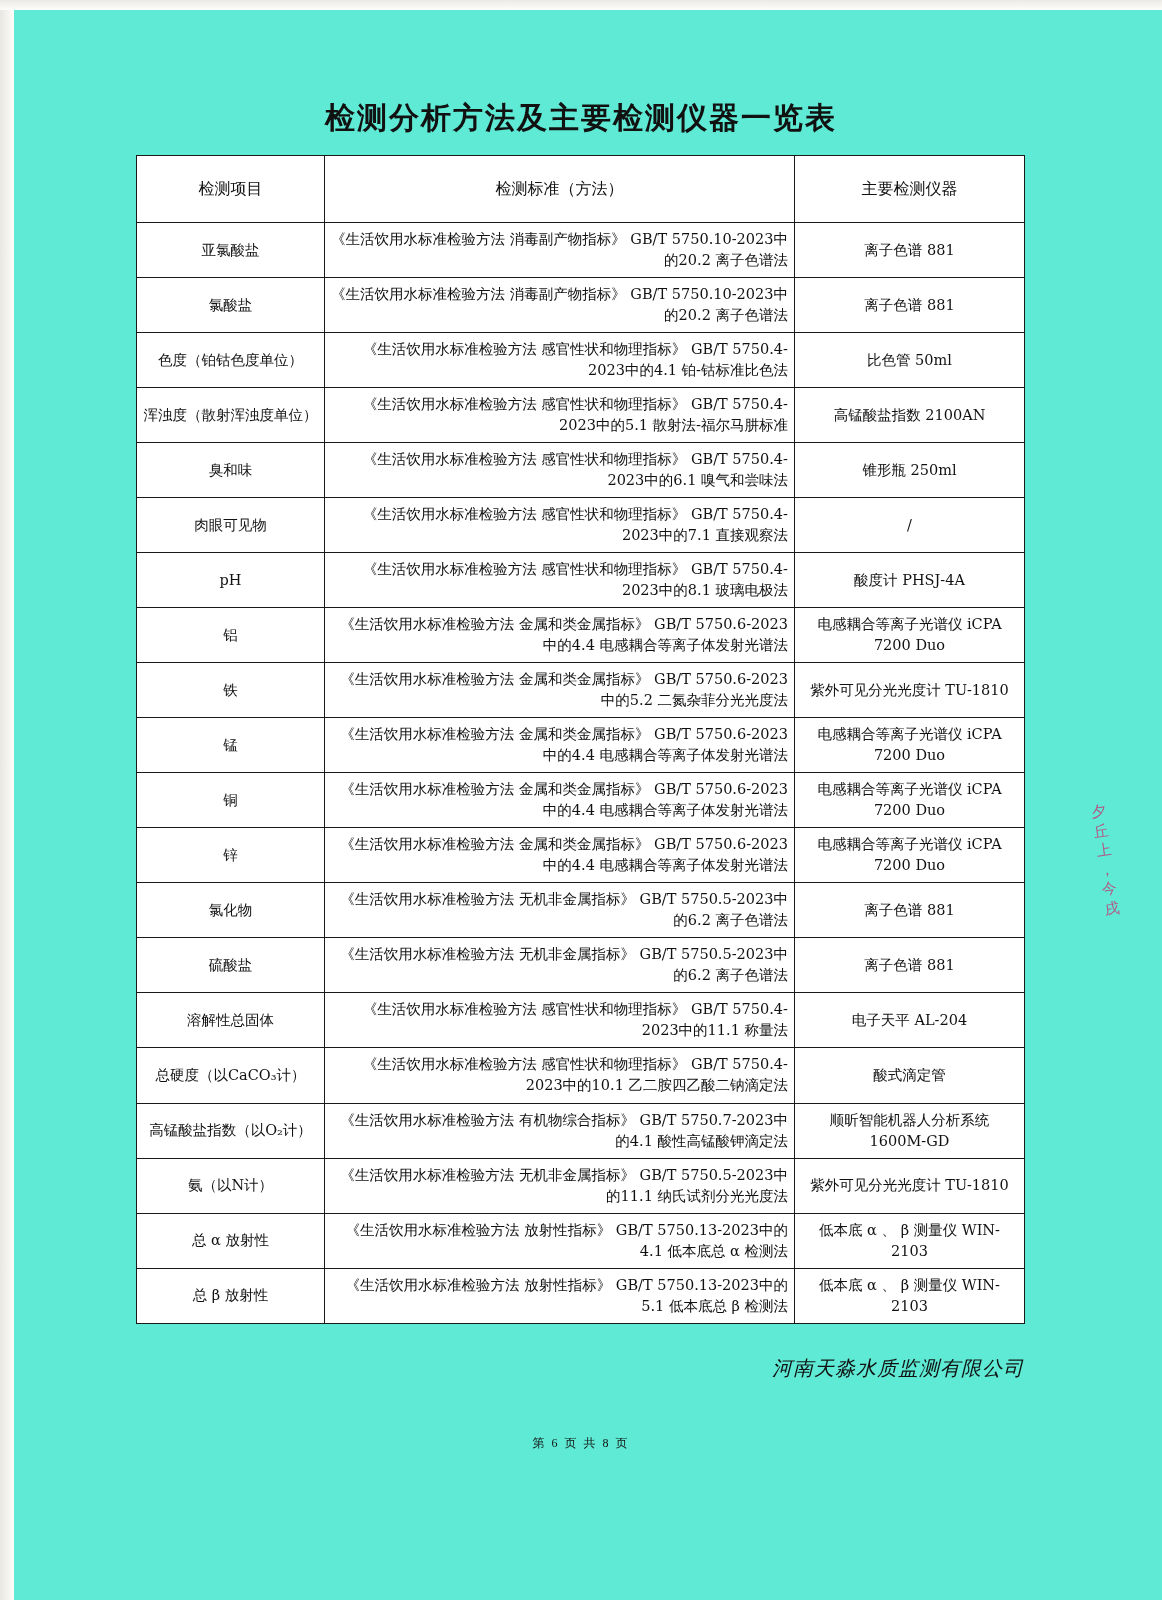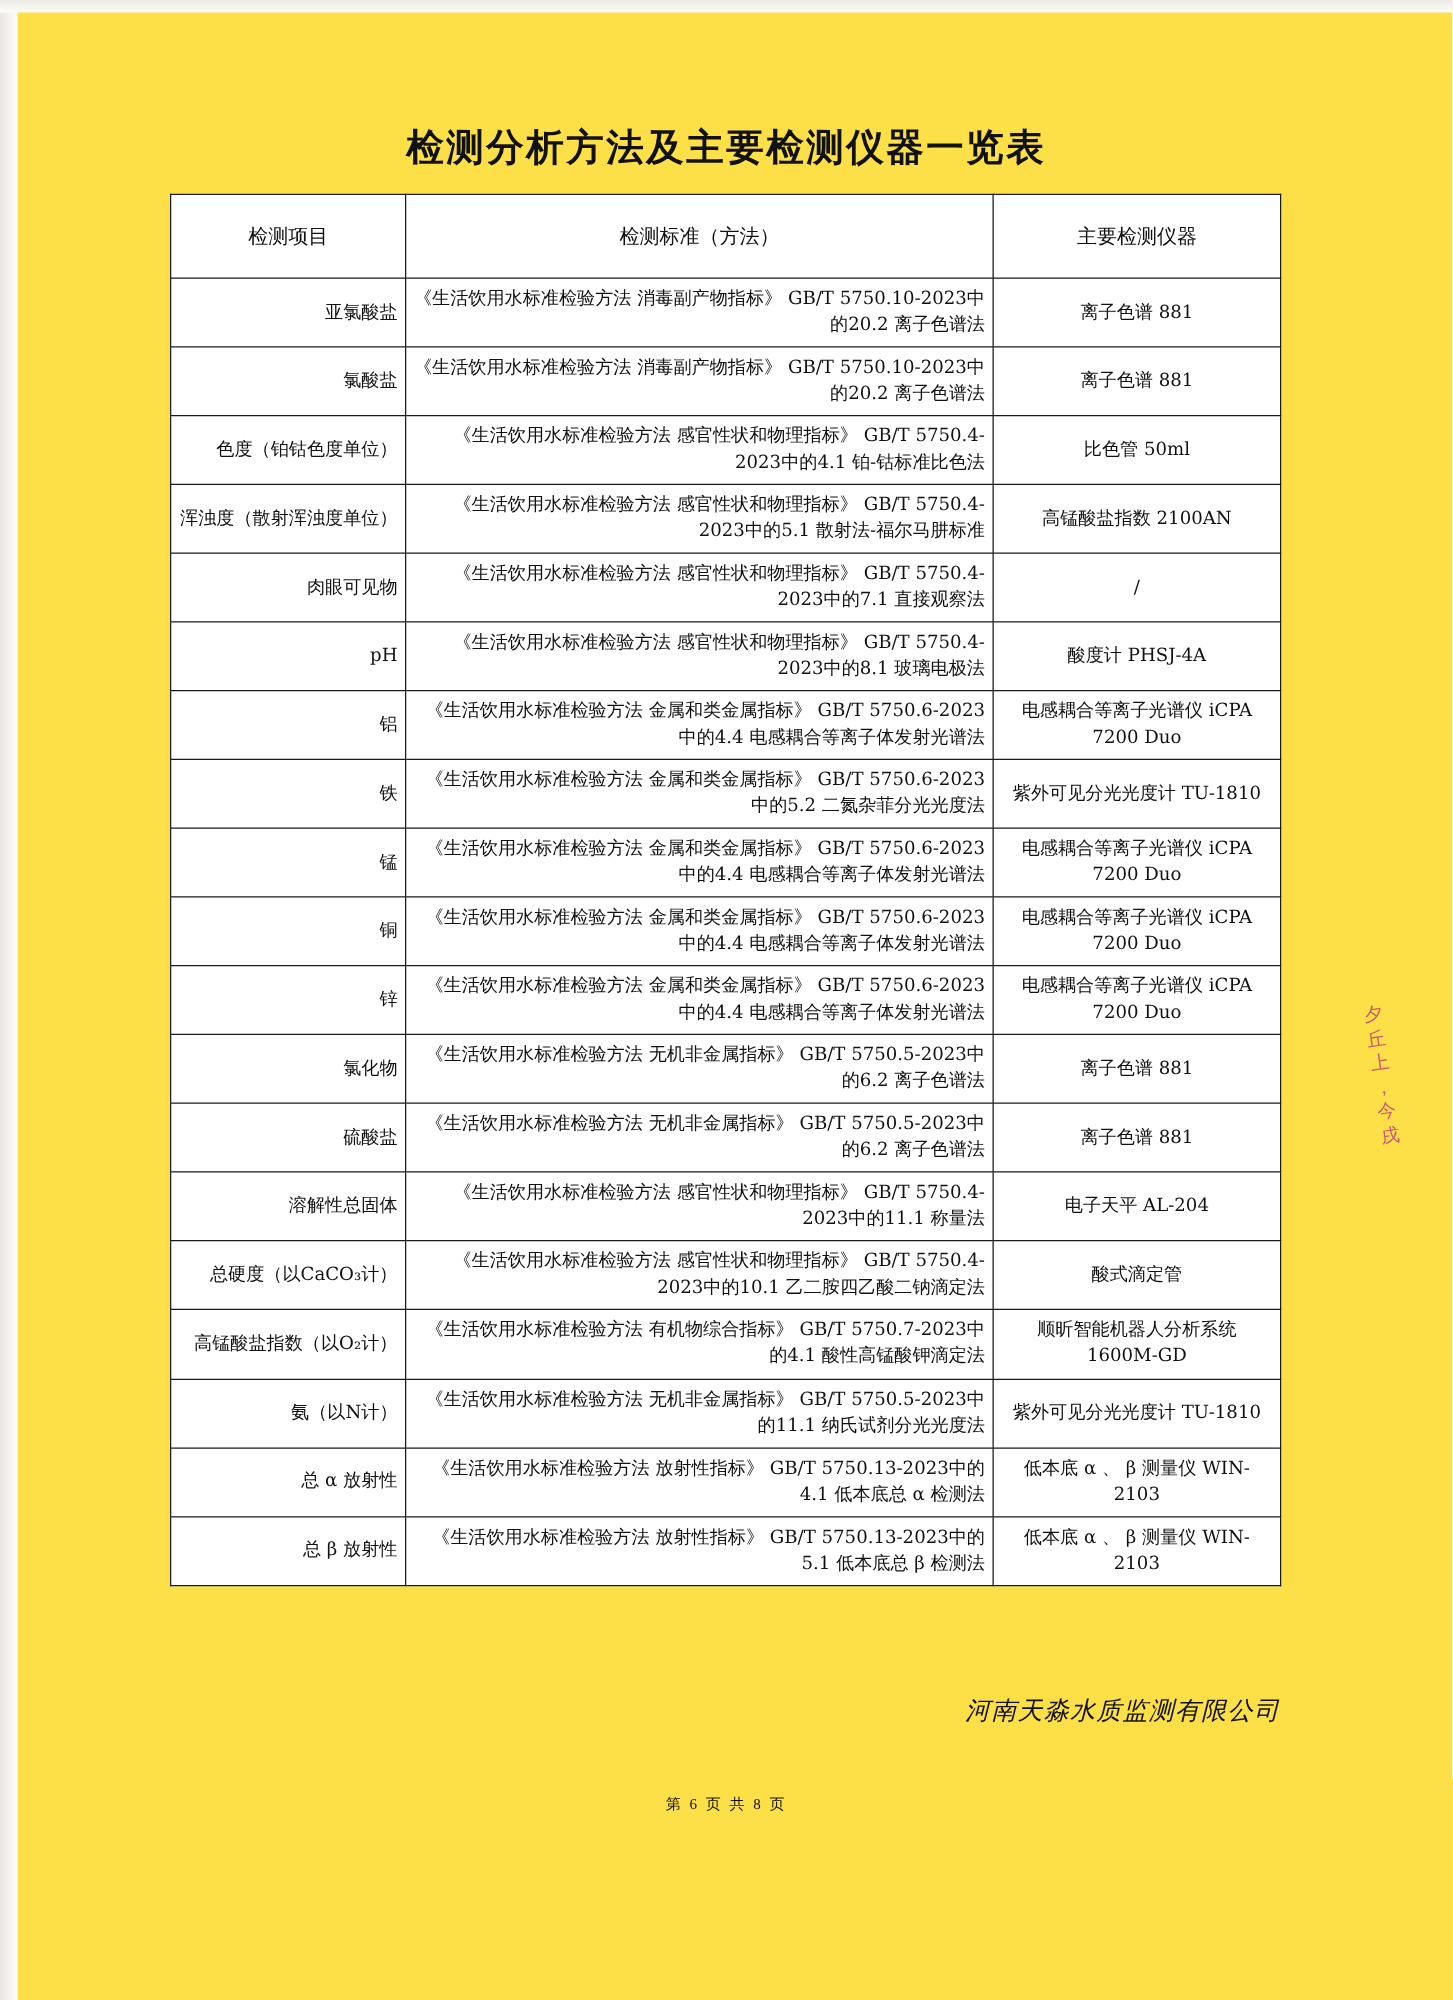--- a/index.html
+++ b/index.html
@@ -13,21 +13,21 @@
     position: relative;
     font-family: "Liberation Serif", serif;
     color: #111;
     overflow: hidden;
   }
   .page {
     position: absolute;
     left: 0; top: 0;
     width: 1162px;
     height: 1600px;
-    background: #fde047;
+    background: #5eead4;
   }
   .doc-title {
     position: absolute;
     left: 0;
     top: 98px;
     width: 1162px;
     text-align: center;
     font-size: 30px;
     font-weight: bold;
     letter-spacing: 2px;
@@ -53,21 +53,21 @@
   table.main thead td {
     text-align: center;
     font-size: 16px;
     height: 50px;
     padding: 8px 6px;
   }
   col.c1 { width: 188px; }
   col.c2 { width: 470px; }
   col.c3 { width: 230px; }
   td.item {
-    text-align: right;
+    text-align: center;
     font-size: 15px;
   }
   td.std {
     text-align: right;
     padding-left: 10px;
     padding-right: 8px;
     font-size: 14.5px;
   }
   td.inst {
     text-align: center;
@@ -158,20 +158,25 @@
           <td class="item">色度（铂钴色度单位）</td>
           <td class="std">《生活饮用水标准检验方法 感官性状和物理指标》 GB/T 5750.4-2023中的4.1 铂-钴标准比色法</td>
           <td class="inst">比色管 50ml</td>
         </tr>
         <tr>
           <td class="item">浑浊度（散射浑浊度单位）</td>
           <td class="std">《生活饮用水标准检验方法 感官性状和物理指标》 GB/T 5750.4-2023中的5.1 散射法-福尔马肼标准</td>
           <td class="inst">高锰酸盐指数 2100AN</td>
         </tr>
         <tr>
+          <td class="item">臭和味</td>
+          <td class="std">《生活饮用水标准检验方法 感官性状和物理指标》 GB/T 5750.4-2023中的6.1 嗅气和尝味法</td>
+          <td class="inst">锥形瓶 250ml</td>
+        </tr>
+        <tr>
           <td class="item">肉眼可见物</td>
           <td class="std">《生活饮用水标准检验方法 感官性状和物理指标》 GB/T 5750.4-2023中的7.1 直接观察法</td>
           <td class="inst">/</td>
         </tr>
         <tr>
           <td class="item">pH</td>
           <td class="std">《生活饮用水标准检验方法 感官性状和物理指标》 GB/T 5750.4-2023中的8.1 玻璃电极法</td>
           <td class="inst">酸度计 PHSJ-4A</td>
         </tr>
         <tr>

